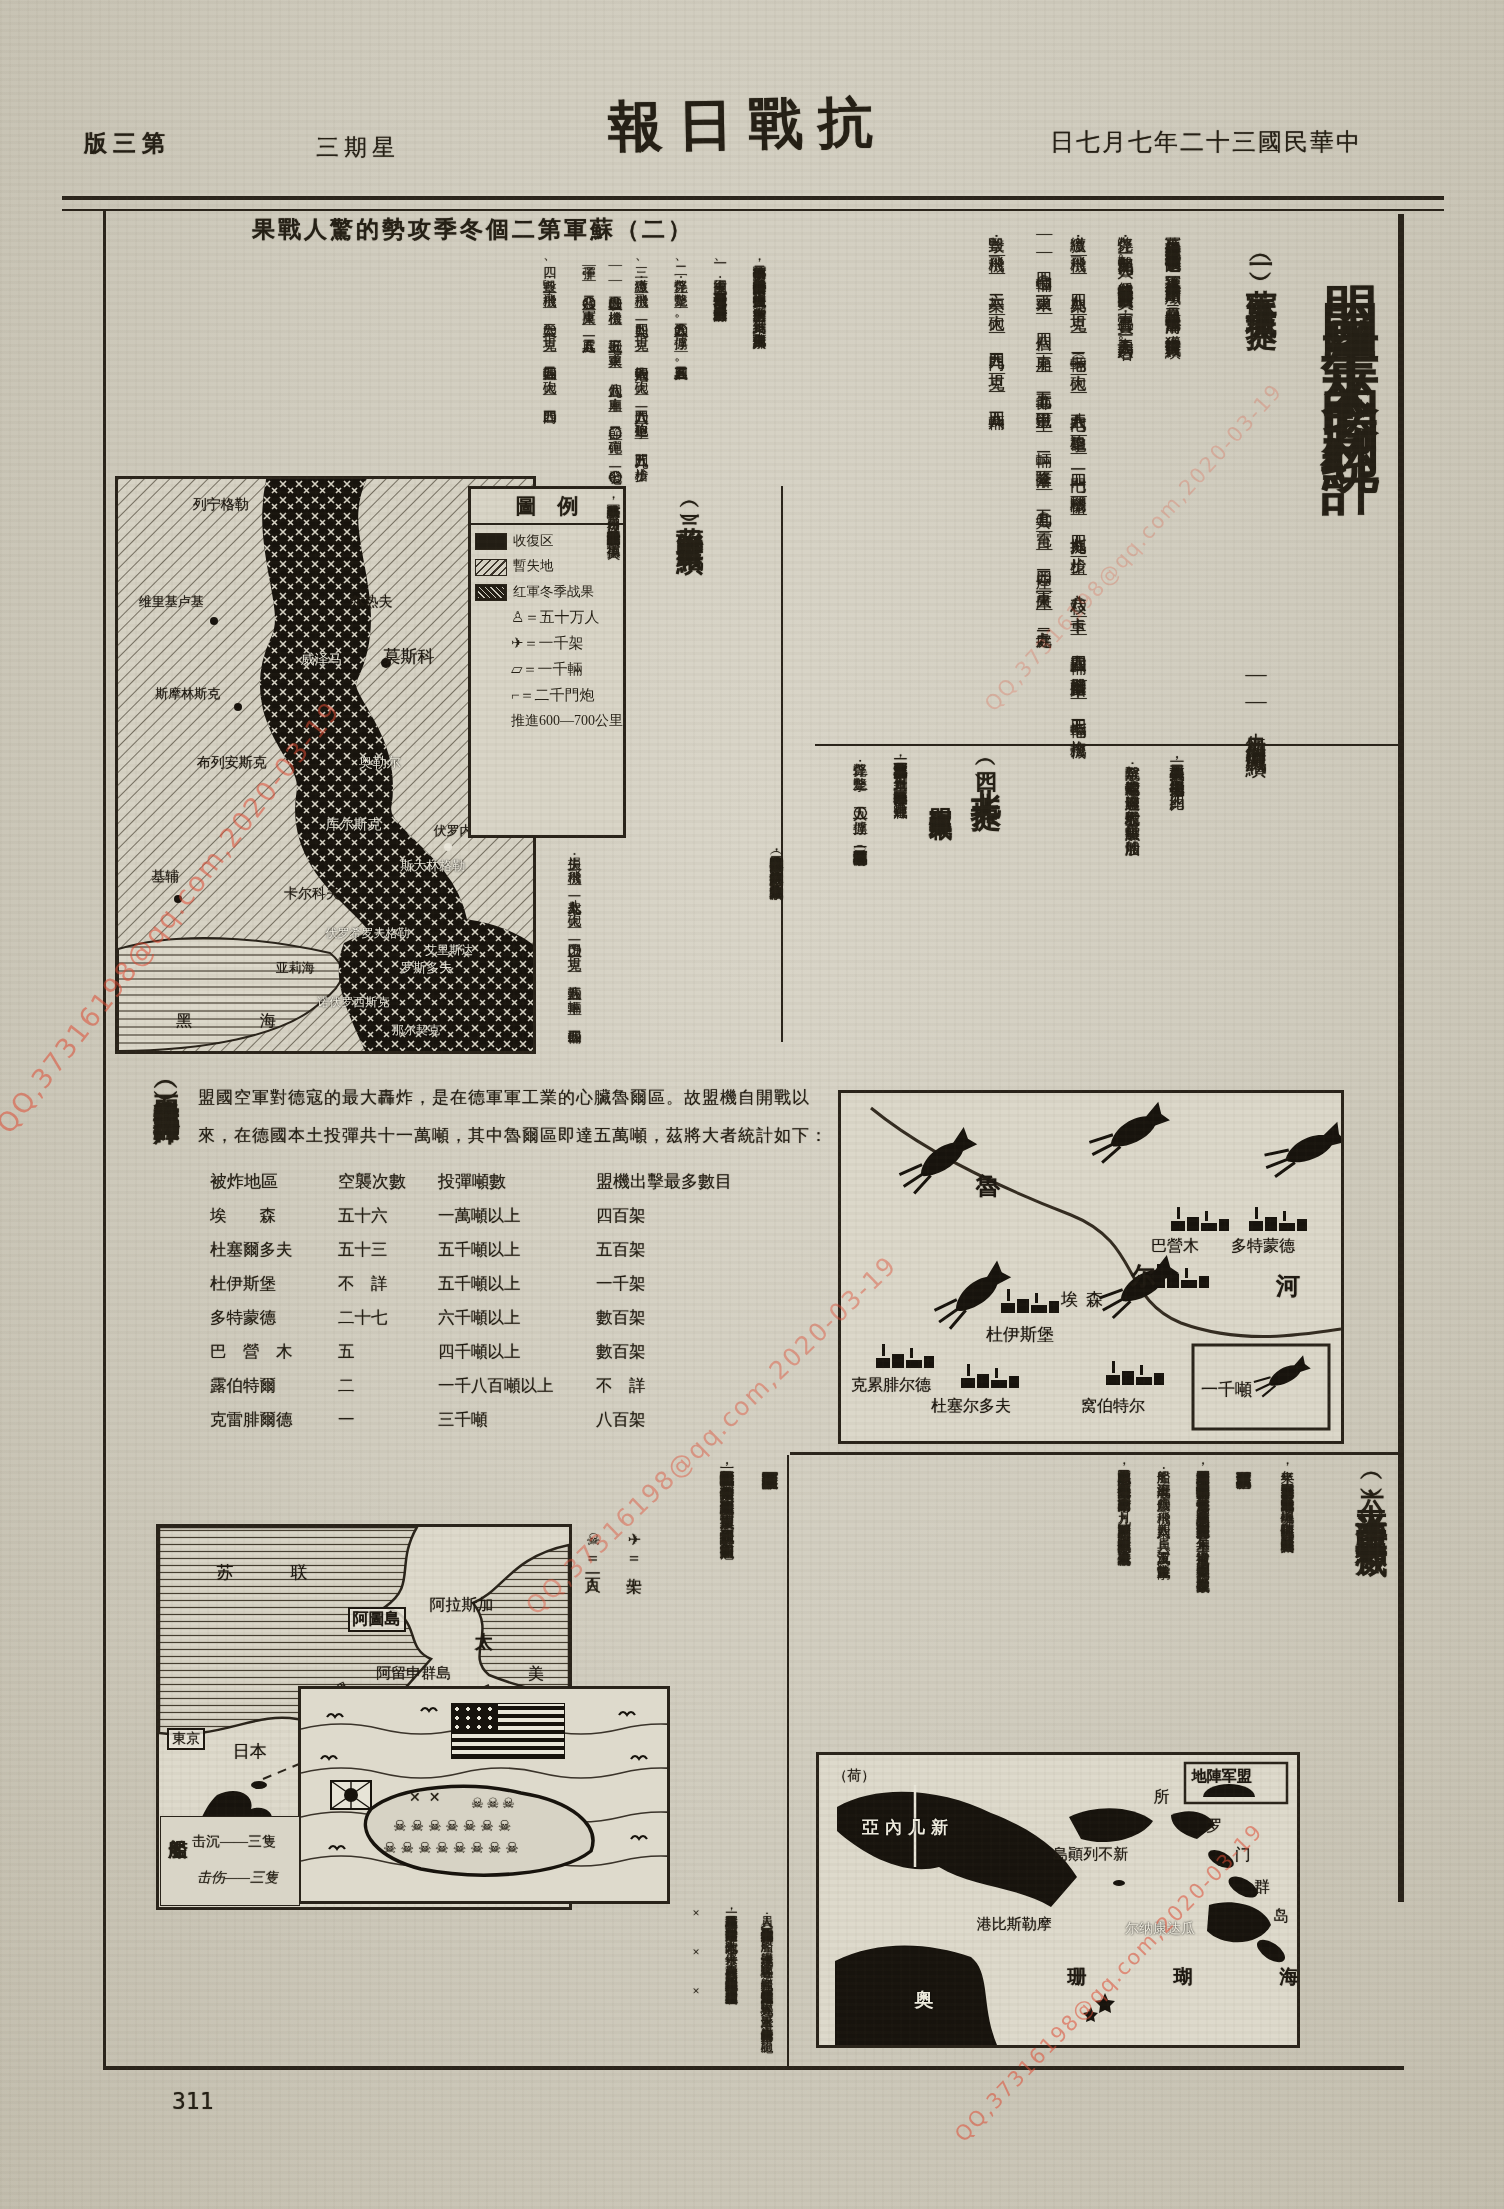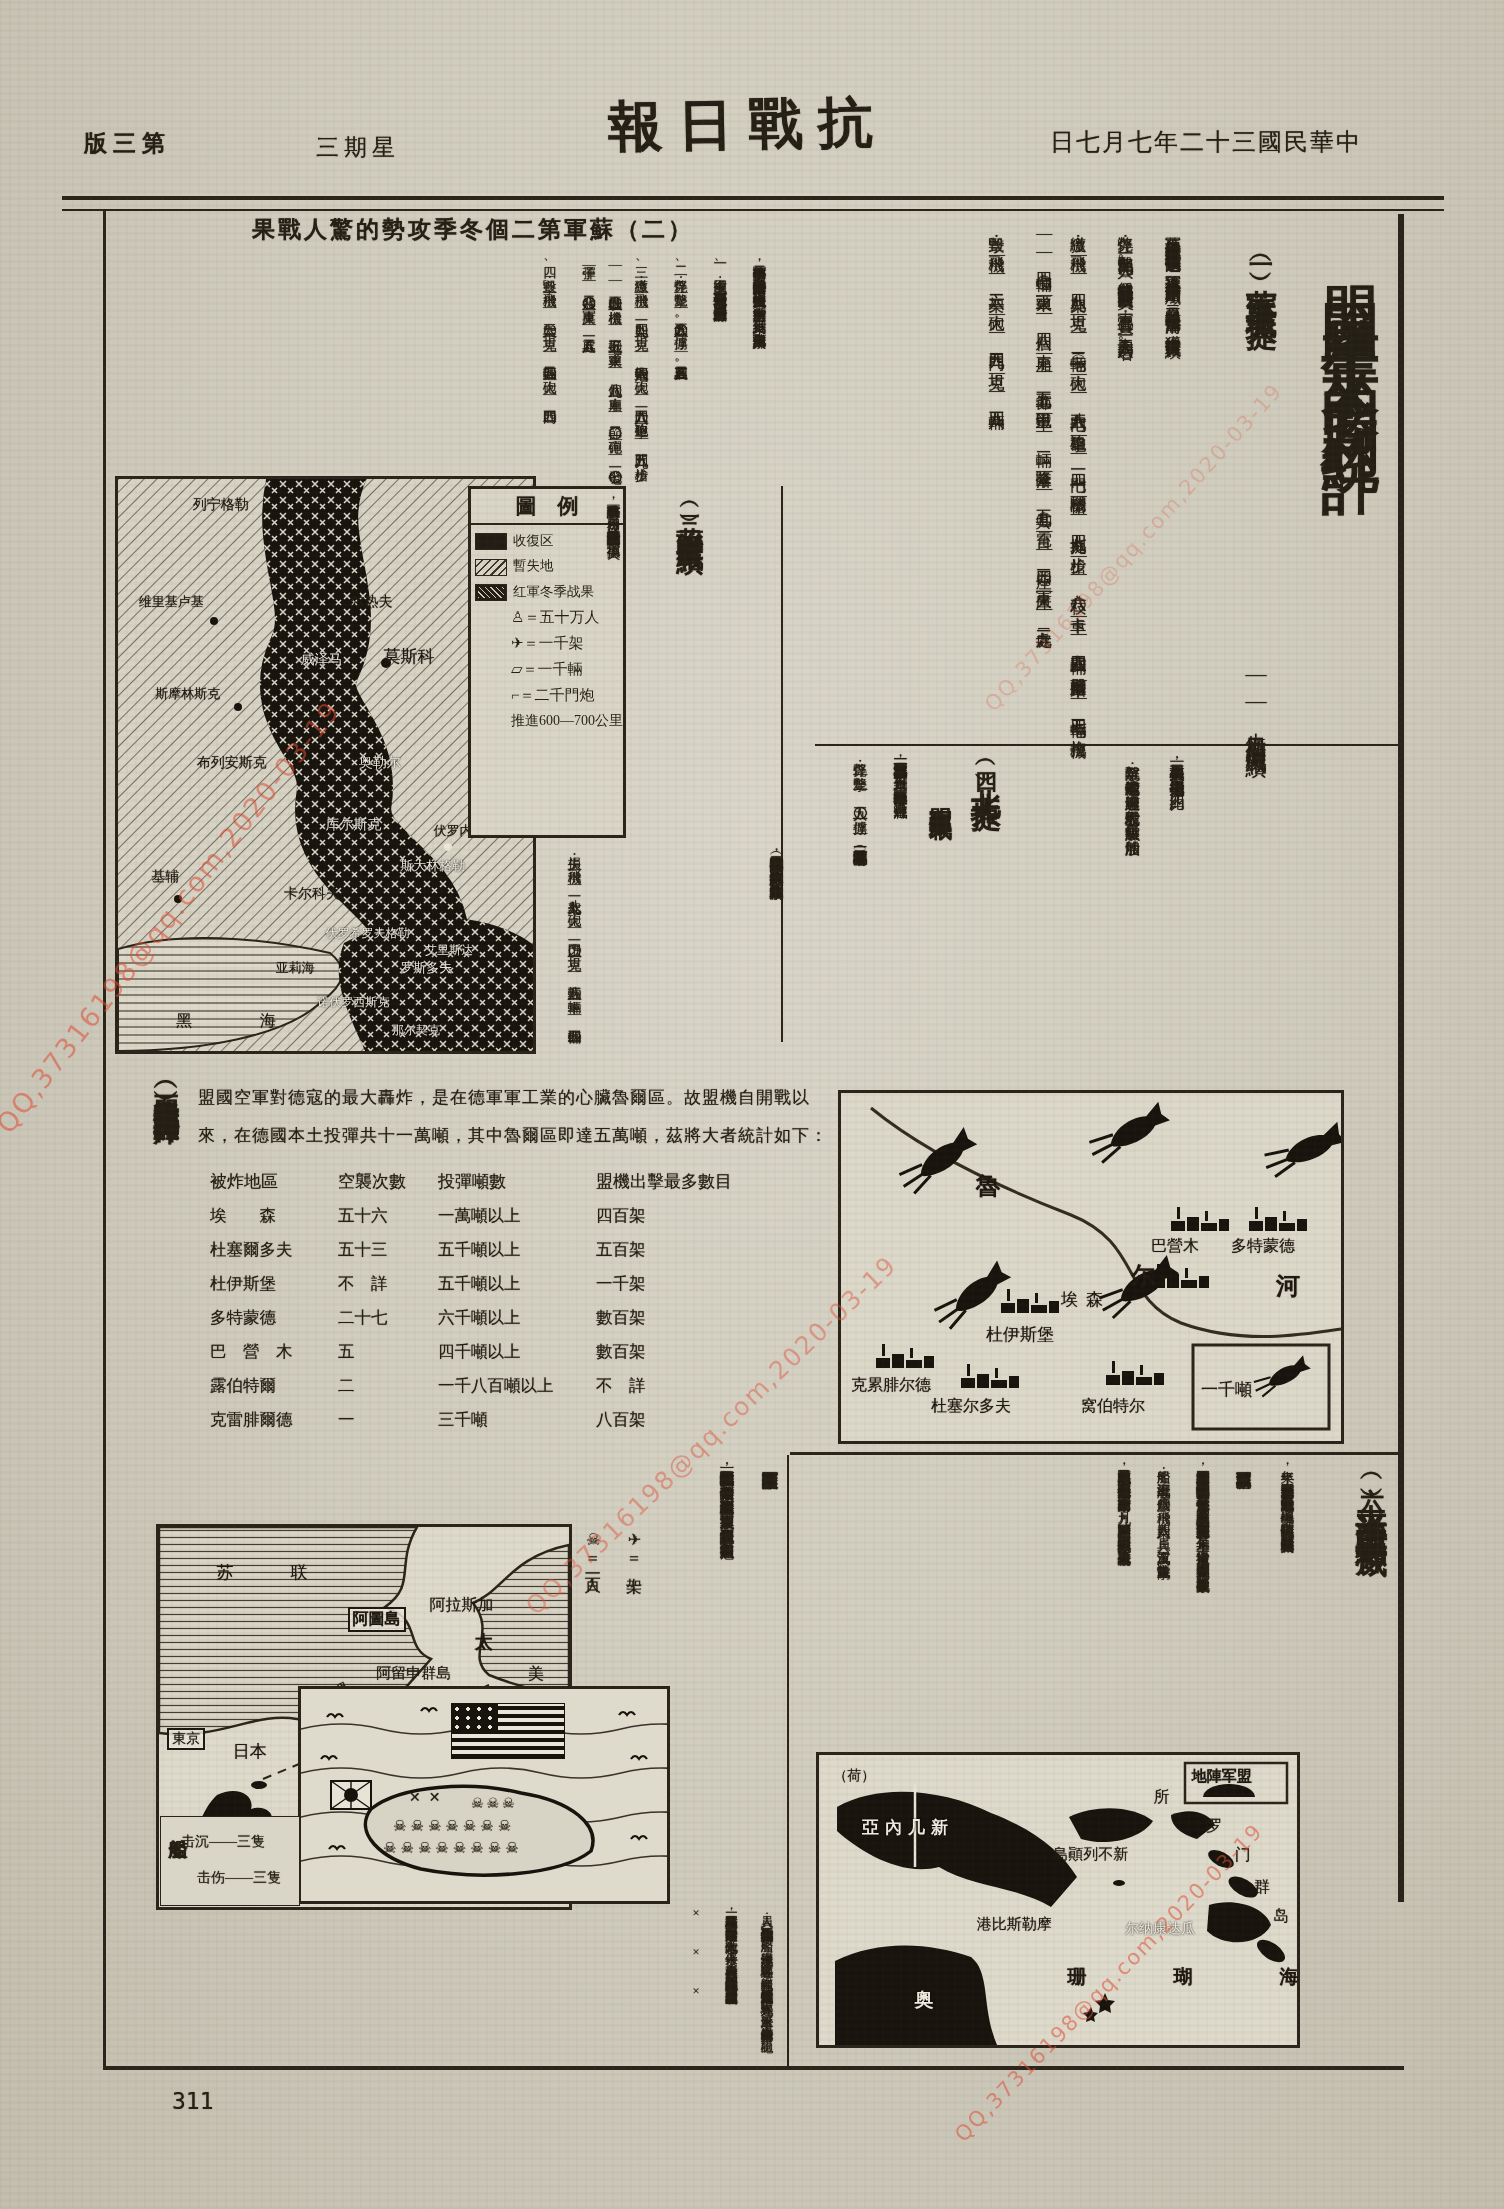--- a/index.html
+++ b/index.html
@@ -342,22 +342,22 @@
            background-image:radial-gradient(circle at 5px 5px,#e9e6d9 1.6px,transparent 2px);background-size:11px 9px;"></div>
     </div>
     <div class="abs ink" style="left:92px;top:128px;font-size:15px;letter-spacing:4px;font-family:'DejaVu Sans',sans-serif;">☠☠☠☠☠☠☠</div>
     <div class="abs ink" style="left:82px;top:150px;font-size:15px;letter-spacing:4px;font-family:'DejaVu Sans',sans-serif;">☠☠☠☠☠☠☠☠</div>
     <div class="abs ink" style="left:170px;top:106px;font-size:14px;letter-spacing:3px;font-family:'DejaVu Sans',sans-serif;">☠☠☠</div>
     <div class="abs ink" style="left:108px;top:100px;font-size:14px;letter-spacing:8px;font-family:'DejaVu Sans',sans-serif;">✕✕</div>
   </div>
 
   <div class="abs" style="left:160px;top:1816px;width:138px;height:88px;background:#d9d5c7;z-index:6;border:1.5px solid #29231a;">
     <div class="abs v ink bold" style="left:4px;top:8px;width:26px;height:76px;font-size:19px;">艦船</div>
-    <div class="abs ink" style="left:20px;top:16px;font-size:14px;">击沉——三隻</div>
-    <div class="abs ink" style="left:36px;top:52px;font-size:14px;">击伤——三隻</div>
+    <div class="abs ink" style="left:31px;top:16px;font-size:14px;">击沉——三隻</div>
+    <div class="abs ink" style="left:36px;top:52px;font-size:14px;font-style:italic;">击伤——三隻</div>
   </div>
 
   <div class="mapbox" style="left:816px;top:1752px;width:478px;height:290px;background:#dedacc;">
     <svg width="478" height="290" viewBox="0 0 478 290" style="position:absolute;left:0;top:0;">
       <path d="M18,52 C60,28 124,34 172,58 C214,74 242,96 258,122 L232,152 C200,132 152,132 120,112 C82,122 40,96 18,76 Z" fill="#17130d"></path>
       <line x1="96" y1="30" x2="96" y2="112" stroke="#e9e6d9" stroke-width="2.5"></line>
       <path d="M250,62 C280,48 316,52 334,66 C322,84 288,92 262,84 Z" fill="#17130d"></path>
       <path d="M352,60 C372,52 390,58 396,70 L378,84 C364,80 352,72 352,60 Z" fill="#17130d"></path>
       <ellipse cx="402" cy="104" rx="14" ry="7" fill="#17130d" transform="rotate(28 402 104)"></ellipse>
       <ellipse cx="424" cy="132" rx="16" ry="8" fill="#17130d" transform="rotate(30 424 132)"></ellipse>

